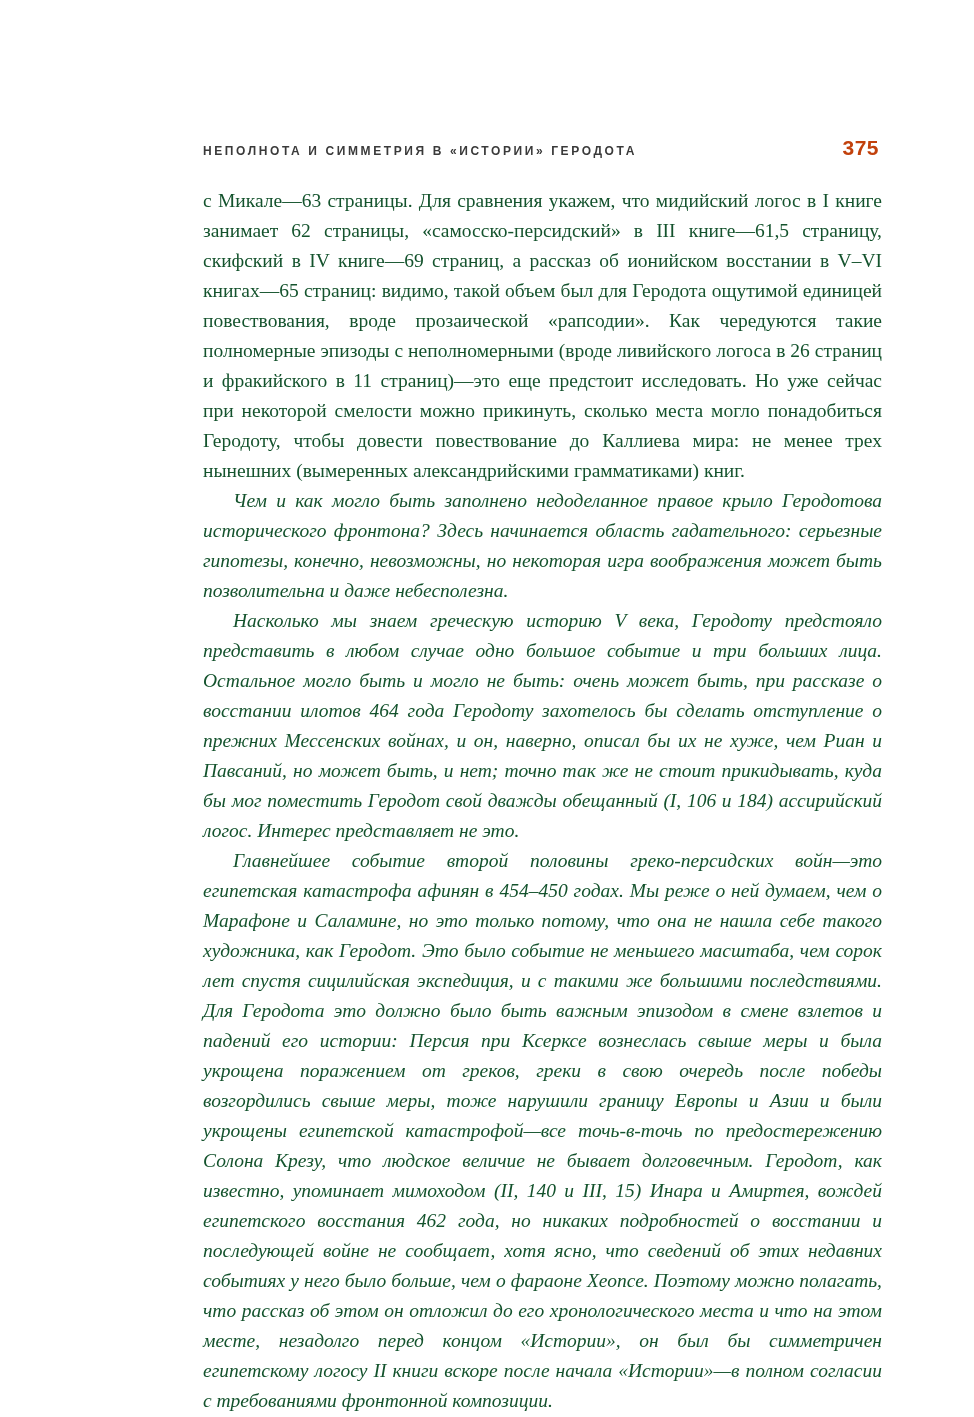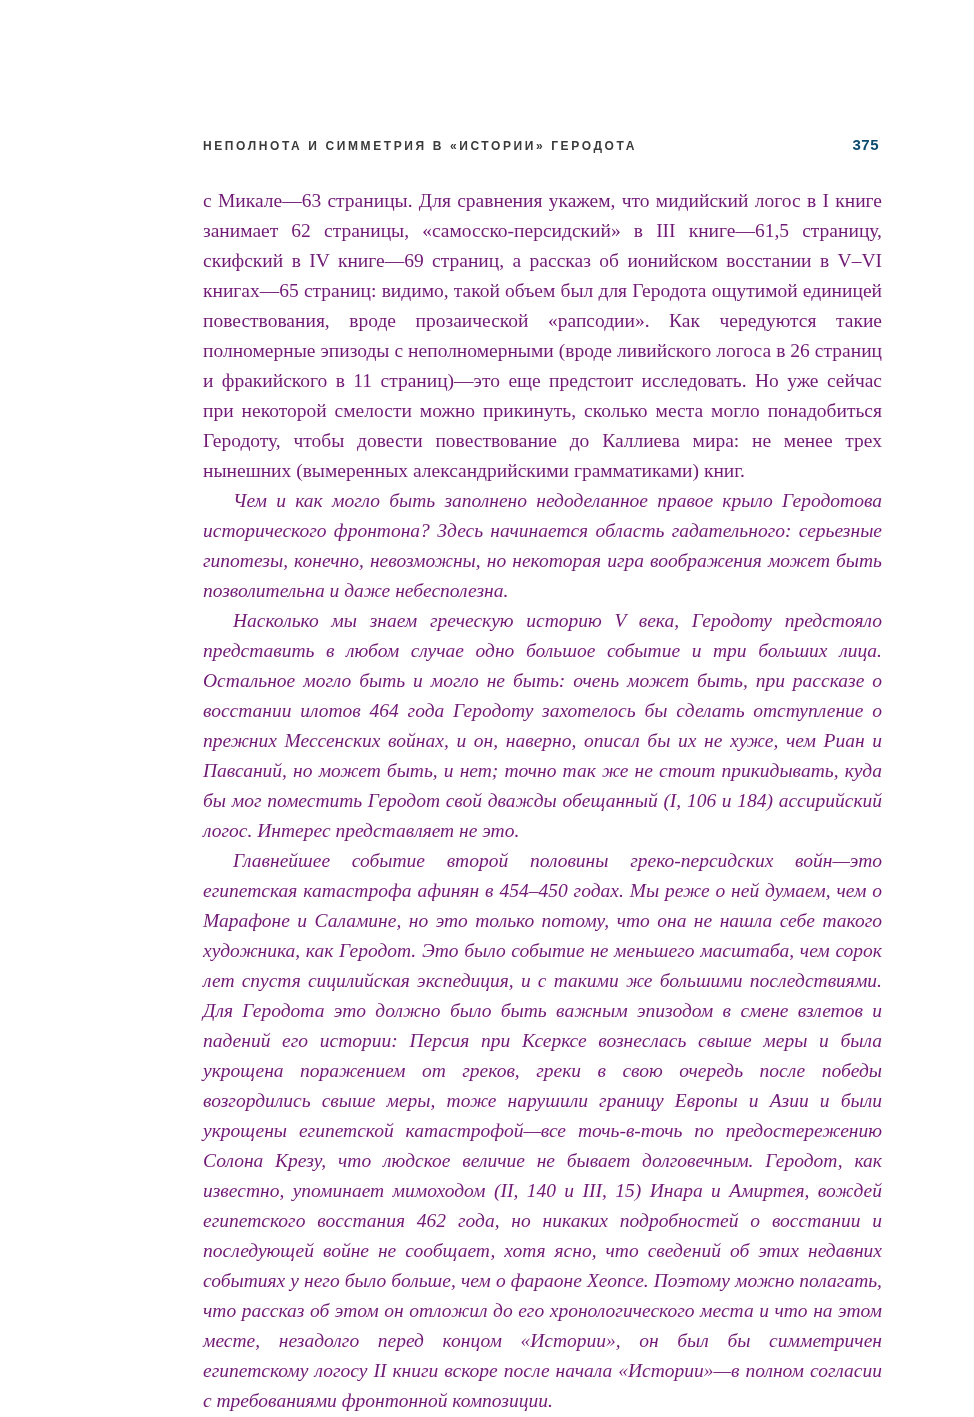--- a/index.html
+++ b/index.html
@@ -28,35 +28,35 @@
   .running-head {
     font-family: "Liberation Sans", sans-serif;
     font-size: 12px;
     font-weight: 700;
     letter-spacing: 2.6px;
     color: #3a3a3a;
     white-space: nowrap;
   }
   .page-number {
     font-family: "Liberation Sans", sans-serif;
-    font-size: 15px;
+    font-size: 21px;
     font-weight: 700;
-    color: #0c4a6e;
+    color: #c2410c;
     letter-spacing: 0.5px;
     text-align: center;
   }
   .body-text {
     position: absolute;
     top: 186px;
     left: 203px;
     width: 679px;
     font-family: "Liberation Serif", serif;
     font-size: 19.5px;
     line-height: 30px;
-    color: #701a75;
+    color: #14532d;
     text-align: justify;
   }
   .body-text p {
     margin: 0;
     padding: 0;
   }
   .body-text p.indent {
     text-indent: 30px;
     font-style: italic;
   }

